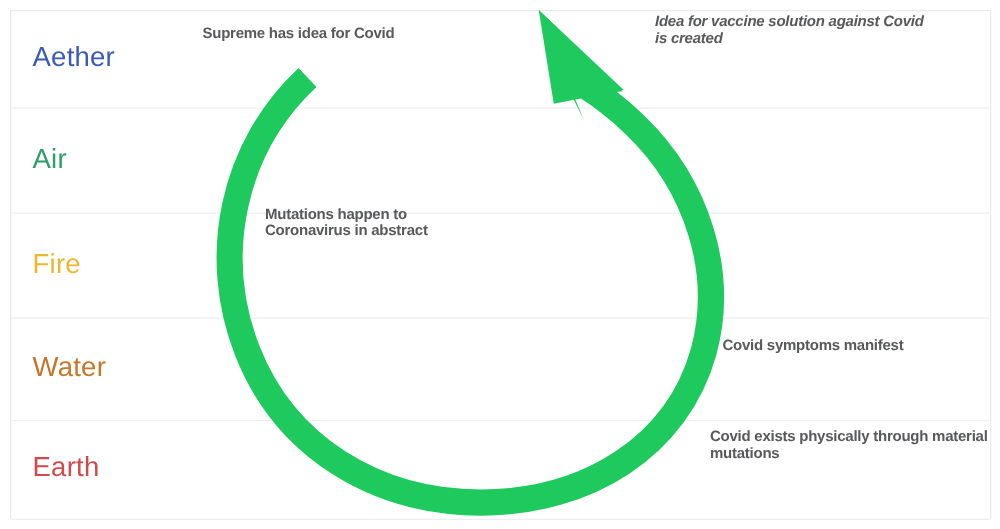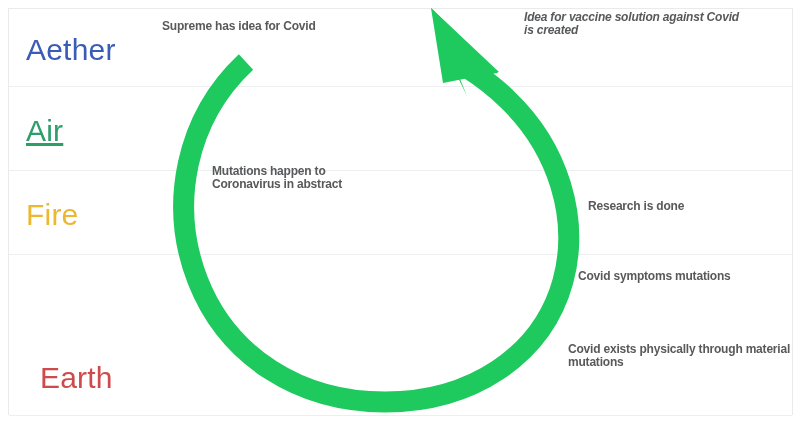--- a/index.html
+++ b/index.html
@@ -41,21 +41,21 @@
   }
   .row.r0 { top: 0px;   height: 78px; }
   .row.r1 { top: 78px;  height: 84px; }
   .row.r2 { top: 162px; height: 84px; }
   .row.r3 { top: 246px; height: 82px; }
   .row.r4 { top: 328px; height: 79px; border-bottom: 1px solid #eceef0; }
 
   .elem-label {
     position: absolute;
     left: 17px;
-    font-size: 30px;
+    font-size: 22px;
     font-weight: 400;
     letter-spacing: 0.2px;
     white-space: nowrap;
   }
   .row.r0 .elem-label { top: 24px; }
   .row.r1 .elem-label { top: 27px; }
   .row.r2 .elem-label { top: 27px; }
   .row.r3 .elem-label { top: 26px; }
   .row.r4 .elem-label { top: 24px; }
 
@@ -97,30 +97,33 @@
 
 <div id="stage">
 
   <div id="table">
 
     <div class="row r0">
       <div class="elem-label" style="color:#3a5bb8;">Aether</div>
     </div>
 
     <div class="row r1">
-      <div class="elem-label" style="color:#2e9e69;text-decoration:underline;">Air</div>
+      <div class="elem-label" style="color:#2e9e69;">Air</div>
     </div>
 
     <div class="row r2">
       <div class="elem-label" style="color:#ecb731;">Fire</div>
     </div>
 
+    <div class="row r3">
+      <div class="elem-label" style="color:#c4772b;">Water</div>
+    </div>
 
     <div class="row r4">
-      <div class="elem-label" style="color:#cf4a4a;margin-left:14px;">Earth</div>
+      <div class="elem-label" style="color:#cf4a4a;">Earth</div>
     </div>
 
   </div>
 
   <svg id="arrow-svg" viewBox="0 0 800 423">
 
     <path d="M 246 62
              C 186 118, 168 205, 198 281
              C 228 357, 300 402, 385 402
              C 470 402, 542 357, 563 281
@@ -131,19 +134,18 @@
     <polygon points="431,8 499,72 443,83" fill="#1ec95e"></polygon>
   </svg>
 
   <div class="note" id="note-supreme">Supreme has idea for Covid</div>
 
   <div class="note" id="note-mutations">Mutations happen to Coronavirus in abstract</div>
 
   <div class="note right" id="note-vaccine">Idea for vaccine solution against Covid is created</div>
 
 
-  <div class="note right" id="note-research">Research is done</div>
 
-  <div class="note right" id="note-symptoms">Covid symptoms mutations</div>
+  <div class="note right" id="note-symptoms">Covid symptoms manifest</div>
 
   <div class="note right" id="note-physical">Covid exists physically through material mutations</div>
 
 </div>
 
 </body></html>

